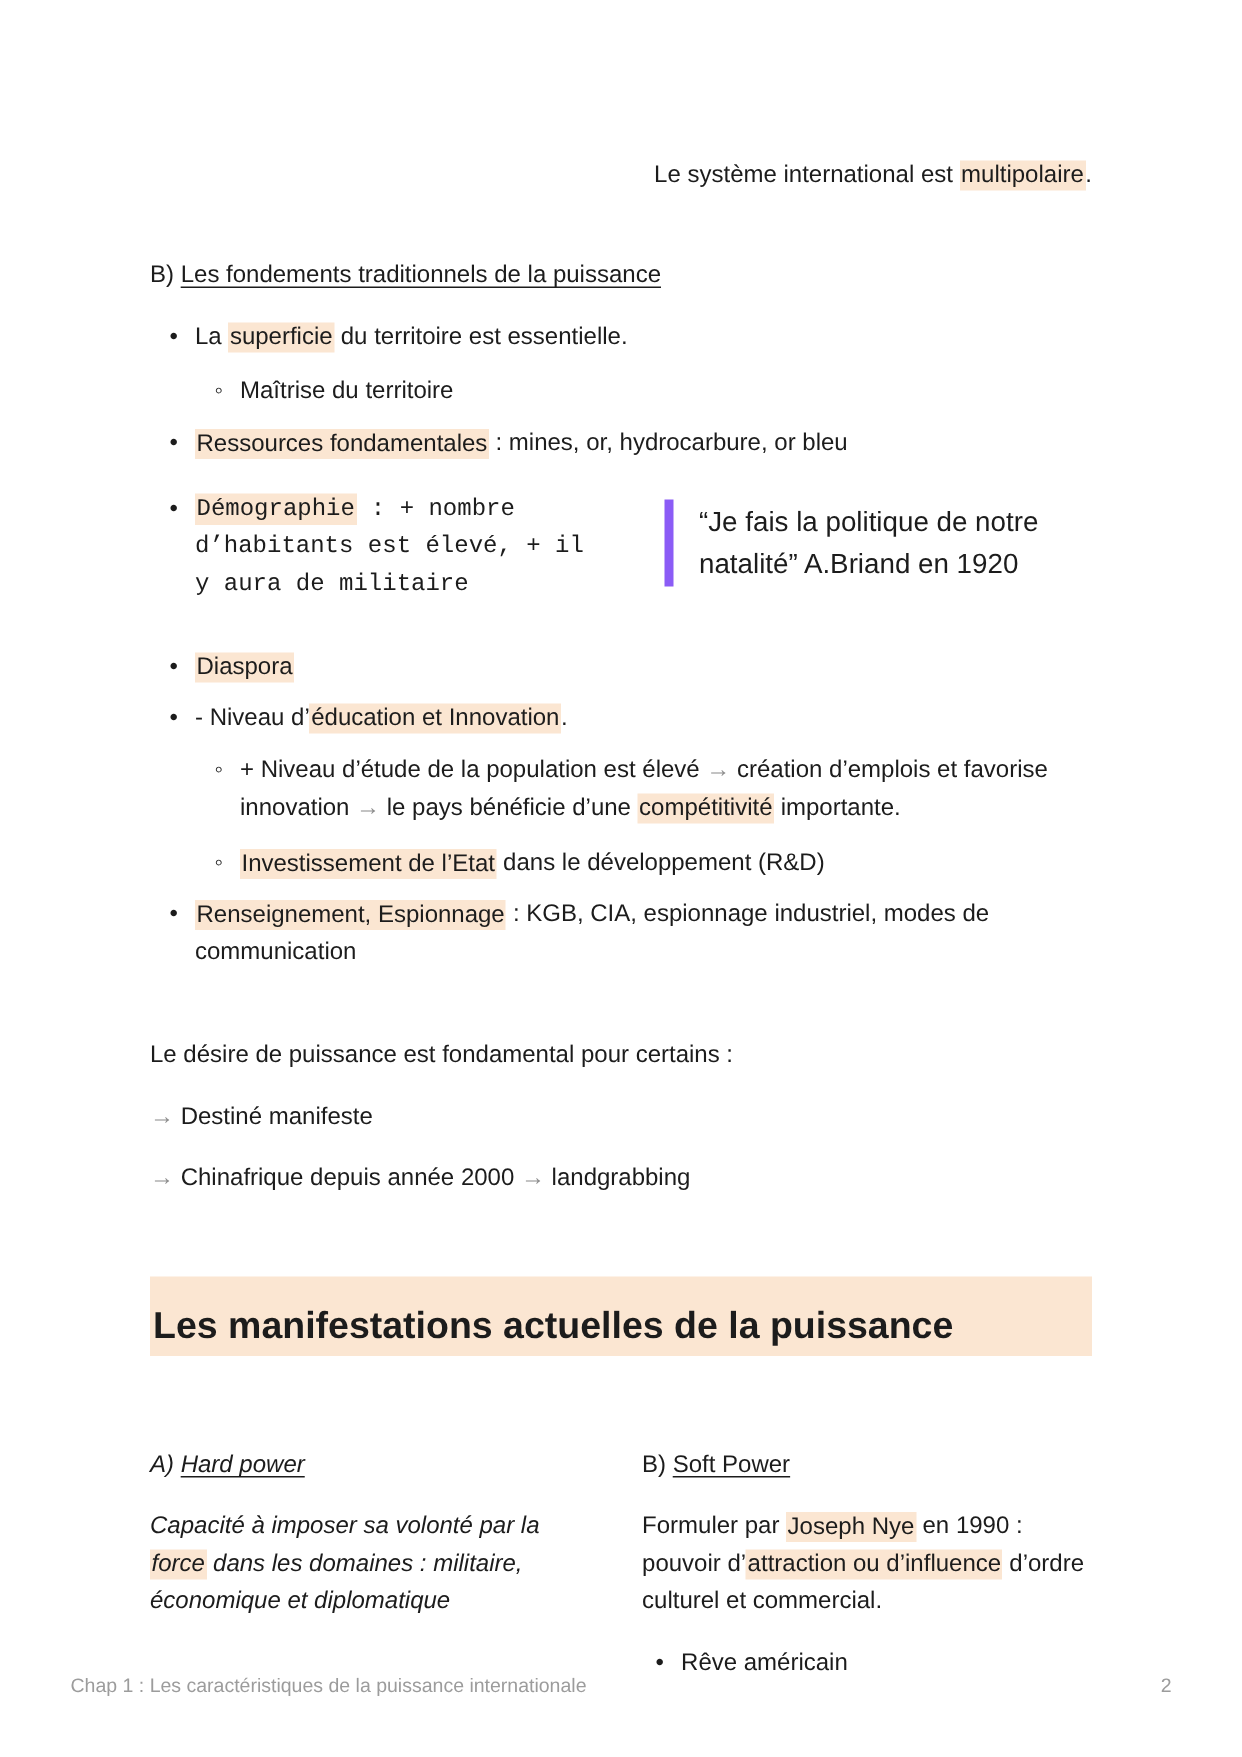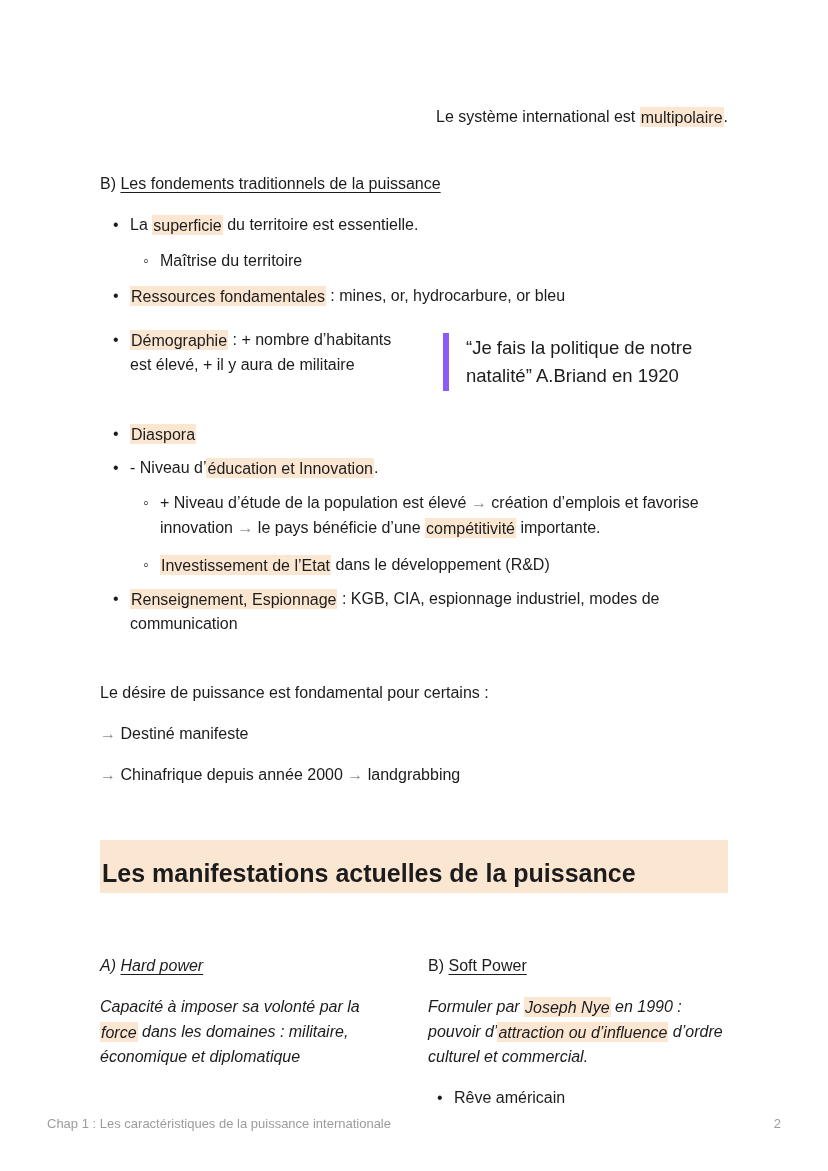--- a/index.html
+++ b/index.html
@@ -26,21 +26,21 @@
   .b1 { padding-left: 13px; }
   .b2 { padding-left: 43px; }
   .btxt { flex: 1; }
 
   .m-superficie    { margin-top: 9px; }
   .m-maitrise      { margin-top: 11px; }
   .m-ressources    { margin-top: 10px; }
 
   .demo-row { display: flex; align-items: flex-start; margin-top: 19px; }
   .demo-bullet { flex: 0 0 292px; }
-  .demo-bullet .btxt { max-width: 262px; }
+  .demo-bullet .btxt { max-width: 262px; font-family: Liberation Mono, monospace; }
   .quote {
     margin: 6px 0 0 38px;
     border-left: 6px solid #8b5cf6;
     padding: 1px 0 1px 17px;
   }
   .qtxt { display: block; font-size: 18.5px; line-height: 28px; max-width: 262px; }
 
   .m-diaspora      { margin-top: 30px; }
   .m-education     { margin-top: 9px; }
   .m-niveau        { margin-top: 10px; }
@@ -57,21 +57,21 @@
     font-size: 25px; line-height: 34px;
     font-weight: 700;
     padding: 16px 6px 3px 2px;
   }
 
   .columns { display: flex; margin-top: 44px; }
   .col-a { width: 300px; font-style: italic; }
   .col-b { width: 304px; margin-left: 32px; }
   .col-para { margin-top: 9px; }
   .col-a .col-para { max-width: 292px; }
-  .col-b .col-para { max-width: 300px; font-style: italic; }
+  .col-b .col-para { max-width: 300px; }
   .reve-bullet { margin-top: 10px; padding-left: 9px; }
 
   .footer {
     position: absolute; left: 47px; right: 47px; top: 1116px;
     display: flex; justify-content: space-between;
     font-size: 13px; color: #9c9c9c;
   }
 </style>
 </head>
 <body>

